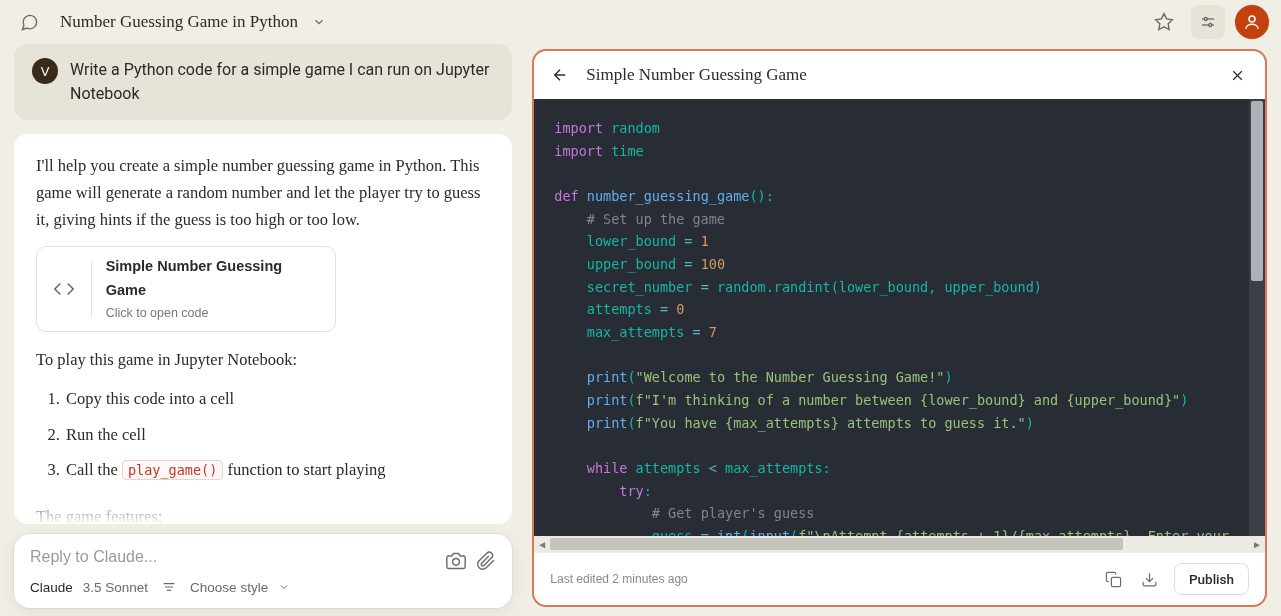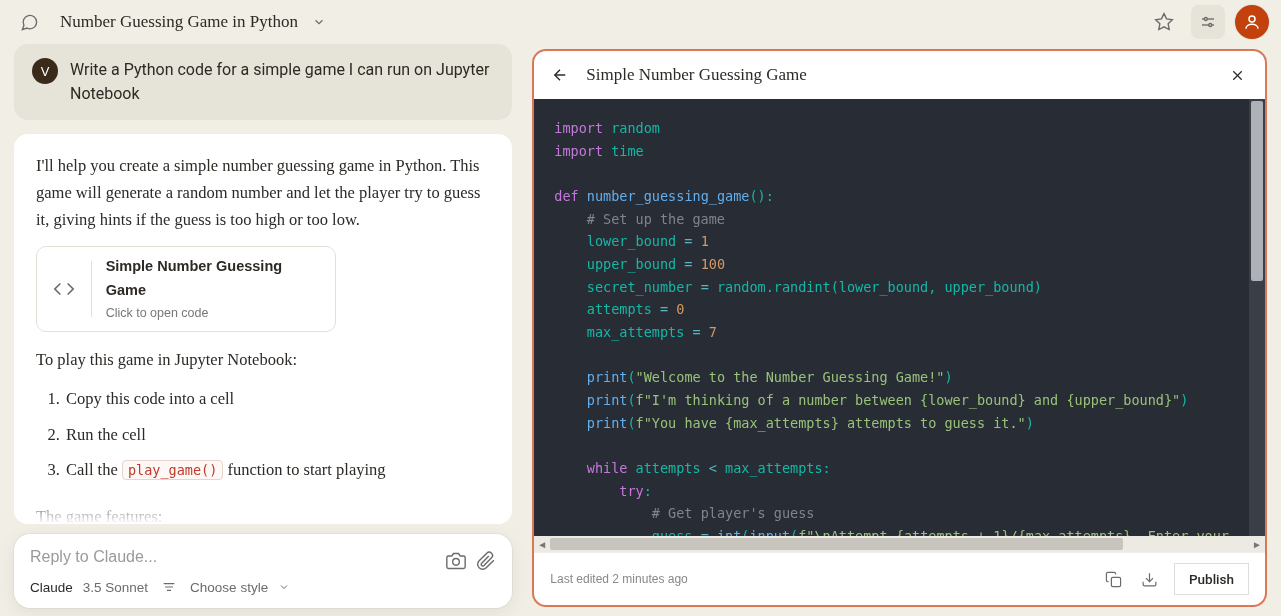--- a/index.html
+++ b/index.html
@@ -271,21 +271,21 @@
     align-items:center;
     padding: 10px 16px;
     gap: 12px;
     border-top: 1px solid #eee;
     font-family: -apple-system, sans-serif;
   }
   .artifact-footer .edited { color: #888; font-size: 12px; flex:1; }
   .publish-btn {
     background: #fff;
     border: 1px solid #ddd;
-    border-radius: 0;
+    border-radius: 8px;
     padding: 7px 14px;
     font-size: 13.5px;
     font-weight: 500;
     cursor: pointer;
     color: #2d2a26;
   }
   .footer-icon { width:24px;height:24px;display:flex;align-items:center;justify-content:center;color:#6b6b6b;cursor:pointer; }
 
   svg { display:block; }
 </style>

